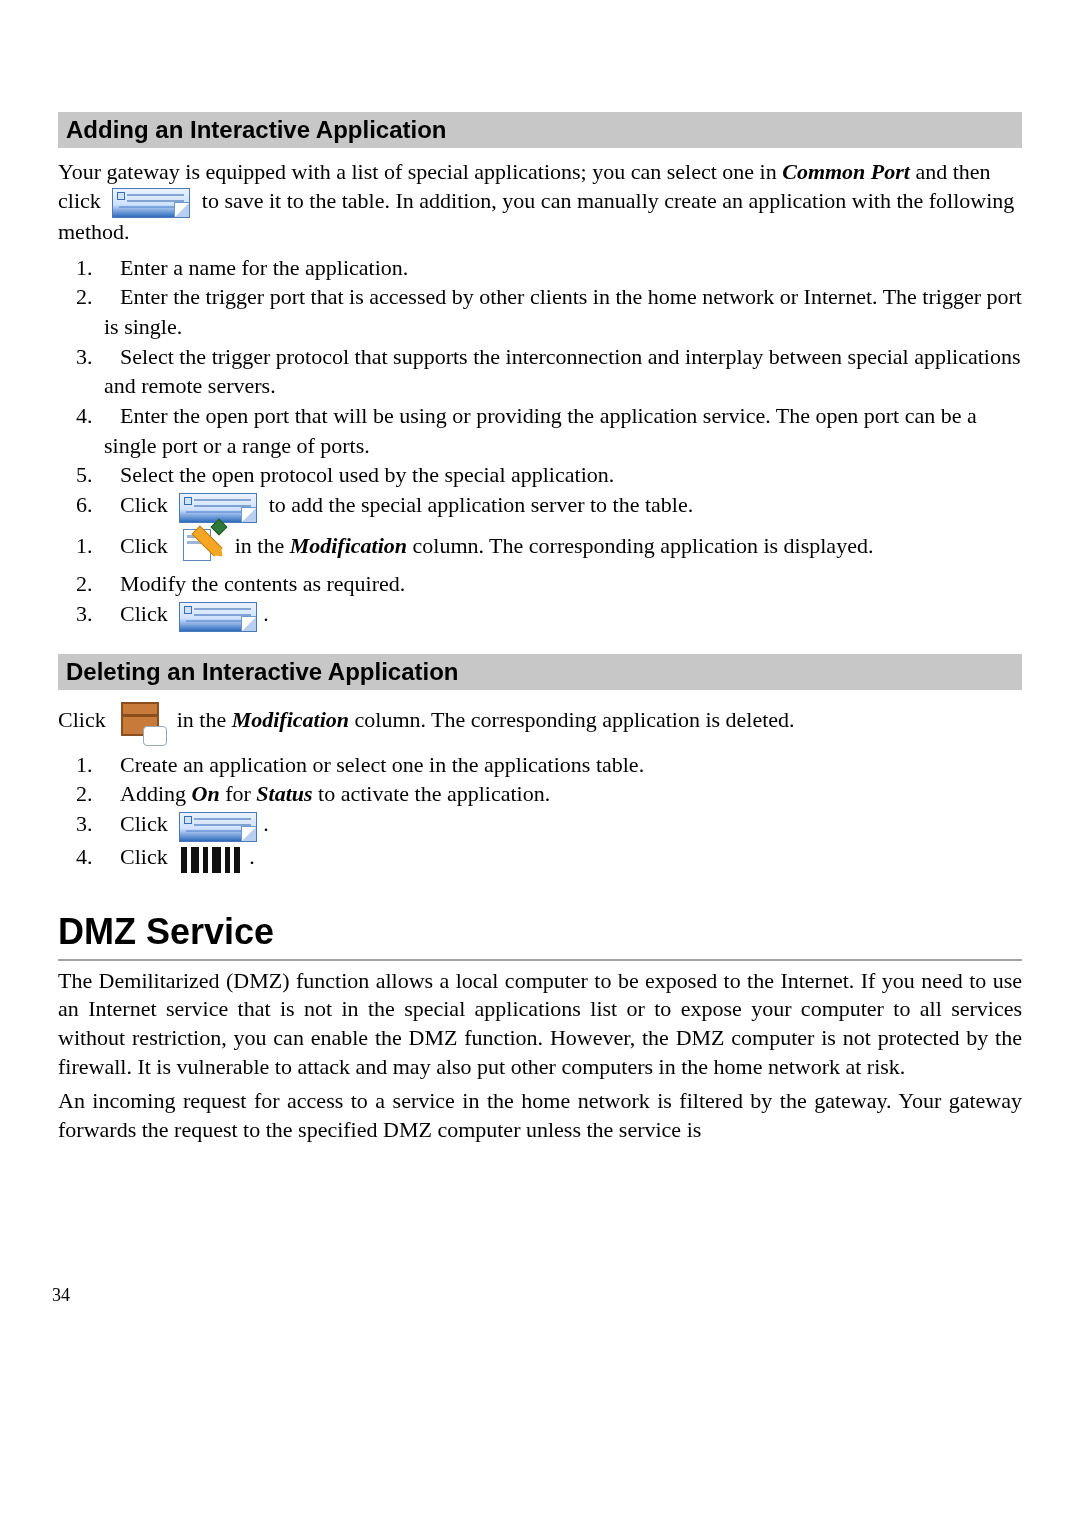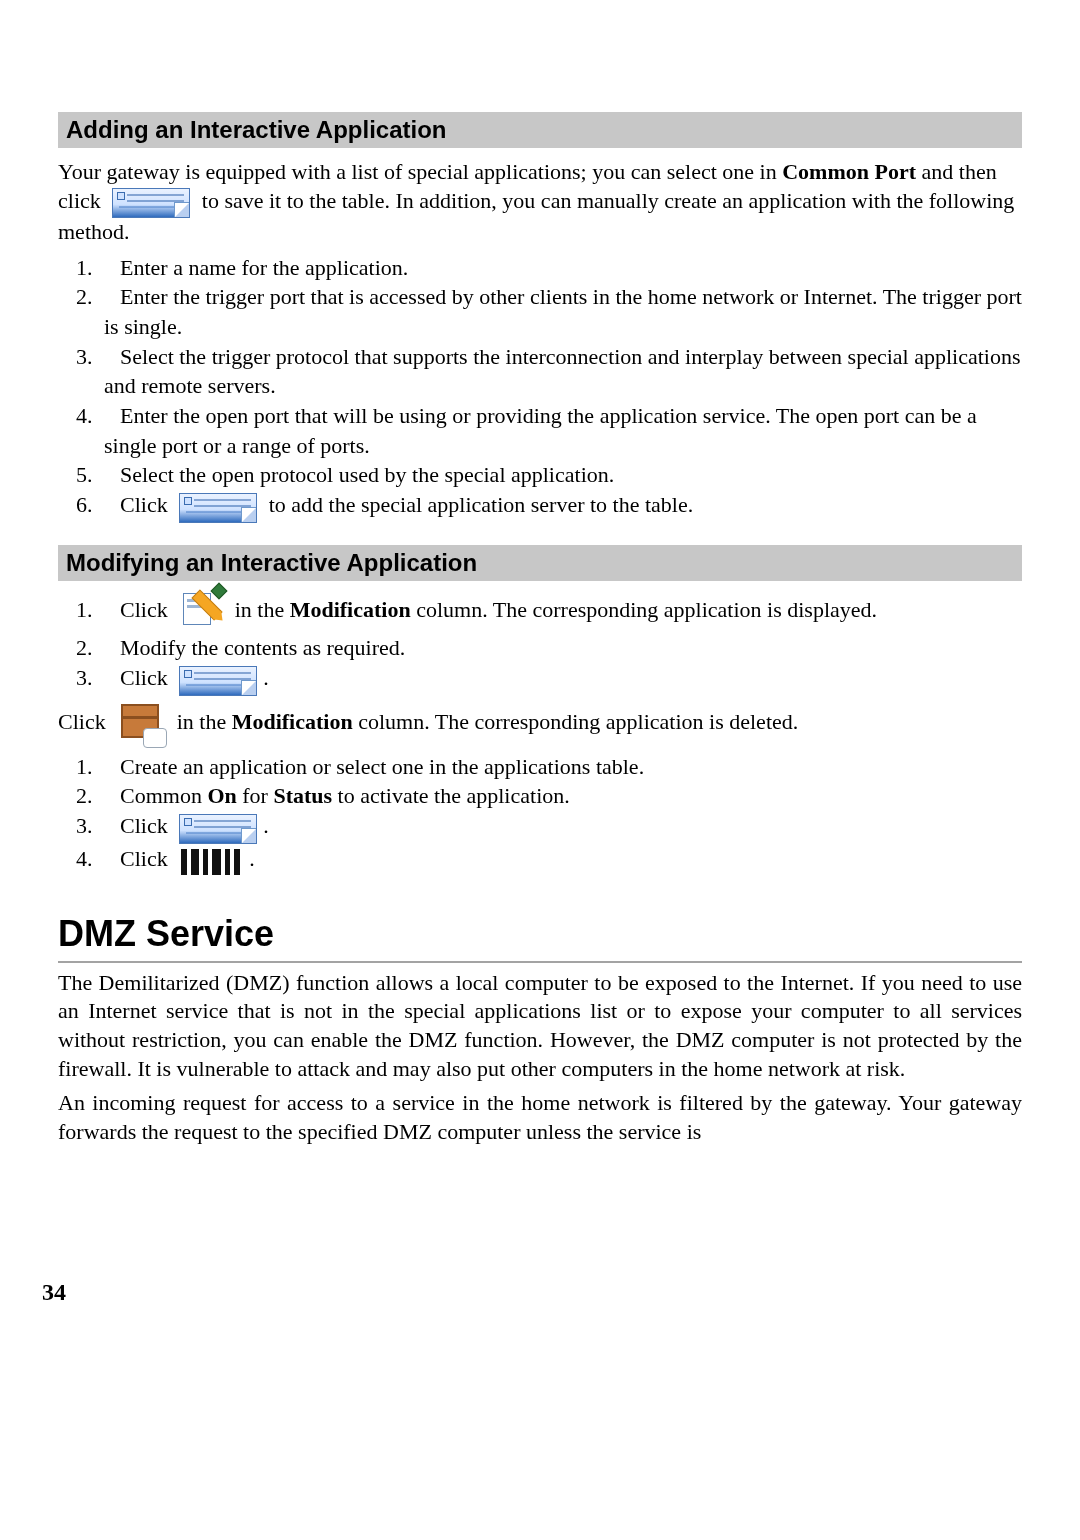--- a/index.html
+++ b/index.html
@@ -177,27 +177,26 @@
     font-family: Arial, Helvetica, sans-serif;
     font-weight: bold;
     font-size: 36px;
     margin: 36px 0 0 0;
     padding-bottom: 6px;
     border-bottom: 2px solid #a3a3a3;
   }
 
   .page-number {
     position: absolute;
-    left: 42px;
+    left: 52px;
     bottom: 46px;
-    font-size: 24px;
-    font-weight: bold;
-  }
-
-  b { font-weight: bold; }
+    font-size: 18px;
+  }
+
+  b { font-weight: bold; font-style: italic; }
 </style>
 </head>
 <body>
 
 <div class="page">
 
   <div class="section-heading">Adding an Interactive Application</div>
 
   <p class="body-text">
     <span>Your gateway is equipped with a list of special applications; you can select one in </span><b>Common Port</b><span> and then click </span><span class="inline-btn-wrap"><span class="ui-chip"><span class="l1"></span><span class="l2"></span><span class="l3"></span><span class="corner"></span></span></span><span> to save it to the table. In addition, you can manually create an application with the following method.</span>
@@ -209,47 +208,47 @@
     <li><span class="li-inner">Select the trigger protocol that supports the interconnection and interplay between special applications and remote servers.</span></li>
     <li><span class="li-inner">Enter the open port that will be using or providing the application service. The open port can be a single port or a range of ports.</span></li>
     <li><span class="li-inner">Select the open protocol used by the special application.</span></li>
     <li>
       <span class="li-inner">
         <span>Click </span><span class="inline-btn-wrap"><span class="ui-chip"><span class="l1"></span><span class="l2"></span><span class="l3"></span><span class="corner"></span></span></span><span> to add the special application server to the table.</span>
       </span>
     </li>
   </ol>
 
-  <div class="section-heading">Modifying an Interactive Application</div>
 
   <ol class="steps">
     <li>
       <span class="li-inner">
         <span>Click </span><span class="inline-btn-wrap"><span class="edit-icon"><span class="paper"></span><span class="pencil"></span><span class="tip"></span></span></span><span> in the </span><b>Modification</b><span> column. The corresponding application is displayed.</span>
       </span>
     </li>
     <li><span class="li-inner">Modify the contents as required.</span></li>
     <li>
       <span class="li-inner">
         <span>Click </span><span class="inline-btn-wrap"><span class="ui-chip"><span class="l1"></span><span class="l2"></span><span class="l3"></span><span class="corner"></span></span></span><span>.</span>
       </span>
     </li>
   </ol>
 
+  <div class="section-heading">Deleting an Interactive Application</div>
 
   <p class="body-text">
     <span>Click </span><span class="inline-btn-wrap"><span class="delete-icon"><span class="box"></span><span class="hand"></span></span></span><span> in the </span><b>Modification</b><span> column. The corresponding application is deleted.</span>
   </p>
 
 
   <ol class="steps">
     <li><span class="li-inner">Create an application or select one in the applications table.</span></li>
     <li>
       <span class="li-inner">
-        <span>Common </span><b>On</b><span> for </span><b>Status</b><span> to activate the application.</span>
+        <span>Adding </span><b>On</b><span> for </span><b>Status</b><span> to activate the application.</span>
       </span>
     </li>
     <li>
       <span class="li-inner">
         <span>Click </span><span class="inline-btn-wrap"><span class="ui-chip"><span class="l1"></span><span class="l2"></span><span class="l3"></span><span class="corner"></span></span></span><span>.</span>
       </span>
     </li>
     <li>
       <span class="li-inner">
         <span>Click </span><span class="inline-btn-wrap"><span class="barcode-icon"><span class="b1"></span><span class="b2"></span><span class="b3"></span><span class="b4"></span><span class="b5"></span><span class="b6"></span></span></span><span>.</span>

